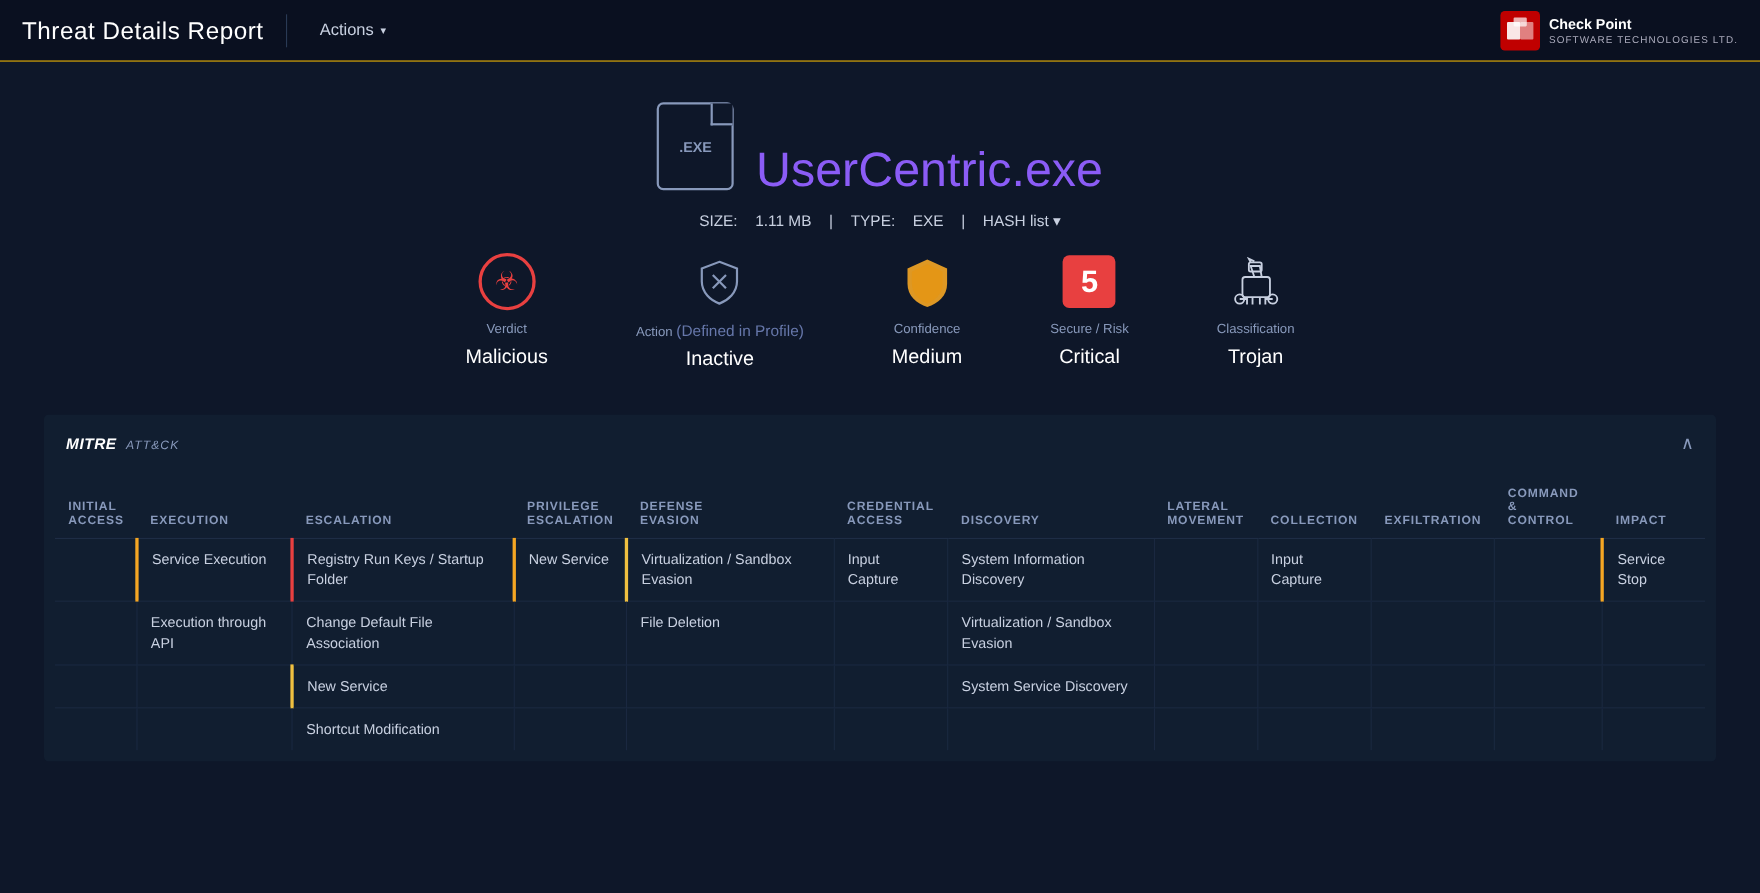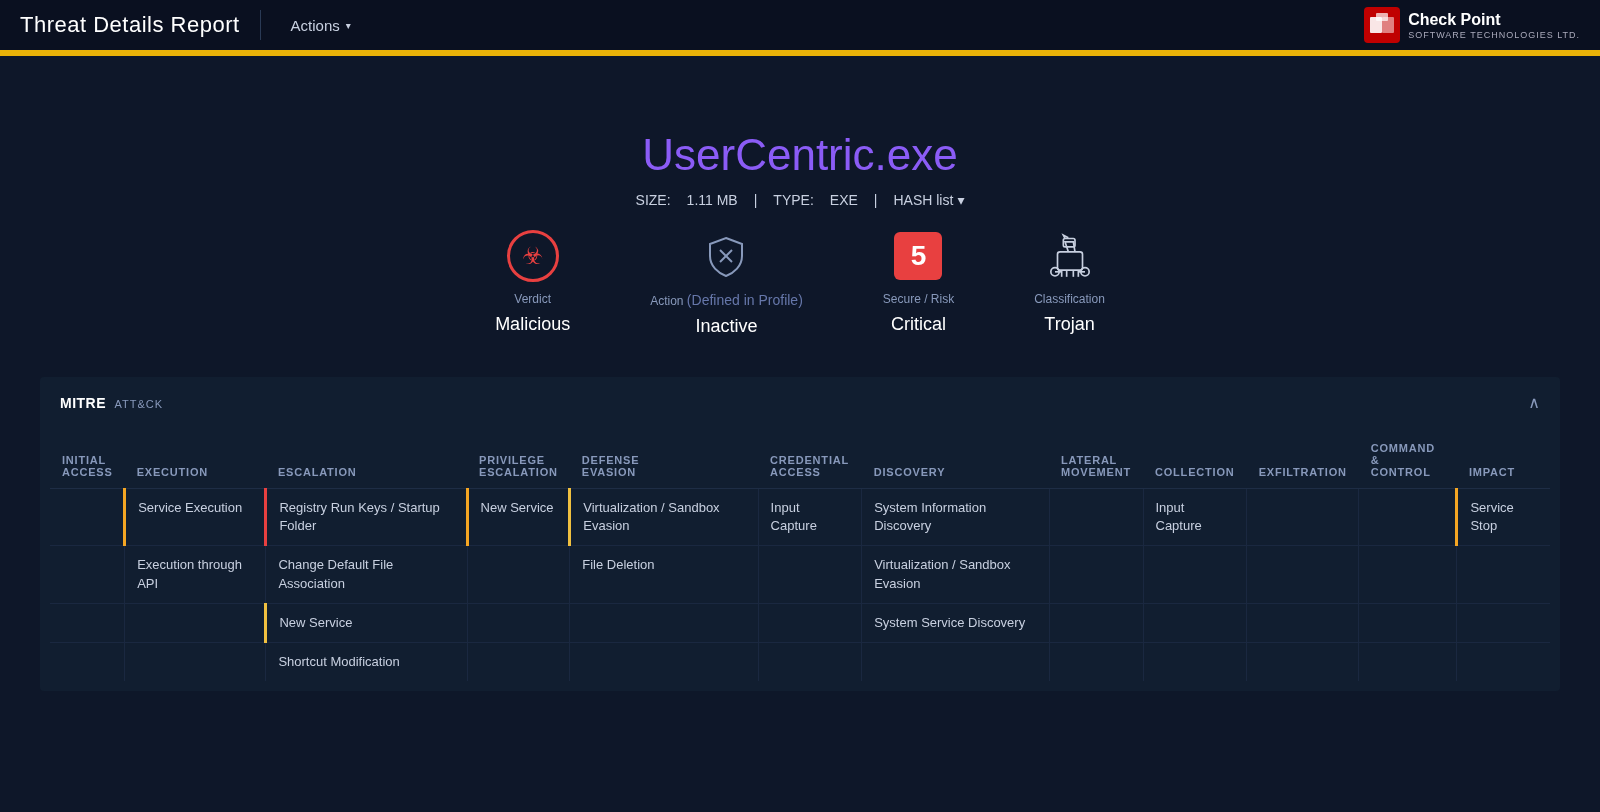--- a/index.html
+++ b/index.html
@@ -11,21 +11,21 @@
       min-height: 812px;
       width: 1600px;
       overflow-x: hidden;
     }
 
     
     .header {
       display: flex;
       align-items: center;
       background-color: #0a1020;
-      border-bottom: 6px solid #eab308;
+      border-bottom: 1px solid #eab308;
       height: 56px;
       padding: 0 20px;
     }
     .header-title {
       font-size: 22px;
       font-weight: 300;
       color: #ffffff;
       letter-spacing: 0.5px;
     }
     .header-divider {
@@ -59,21 +59,21 @@
       border-radius: 4px;
       display: flex;
       align-items: center;
       justify-content: center;
       font-size: 10px;
       color: white;
       font-weight: bold;
     }
     .logo-text {
       color: #ffffff;
-      font-size: 16px;
+      font-size: 13px;
       font-weight: 600;
       line-height: 1.3;
     }
     .logo-sub {
       color: #aab;
       font-size: 9px;
       font-weight: 300;
       letter-spacing: 1px;
     }
 
@@ -250,20 +250,21 @@
       justify-content: space-between;
       align-items: center;
       padding: 16px 20px;
       cursor: pointer;
     }
     .mitre-title {
       font-size: 14px;
       font-weight: 600;
       color: #ffffff;
       letter-spacing: 0.5px;
+      font-style: italic;
     }
     .mitre-title .sub {
       font-size: 11px;
       font-weight: 400;
       color: #8899bb;
       margin-left: 4px;
       letter-spacing: 1px;
     }
     .collapse-btn {
       color: #8899bb;
@@ -339,20 +340,23 @@
       <div class="logo-text">Check Point</div>
       <div class="logo-sub">SOFTWARE TECHNOLOGIES LTD.</div>
     </div>
   </div>
 </div>
 
 <div class="main">
 
   <div class="file-section">
     <div class="file-header">
+      <div class="file-icon">
+        <span>.EXE</span>
+      </div>
       <div class="file-name">UserCentric.exe</div>
     </div>
     <div class="file-meta">
       <span>SIZE:</span>
       <span>1.11 MB</span>
       <span class="meta-sep">|</span>
       <span>TYPE:</span>
       <span>EXE</span>
       <span class="meta-sep">|</span>
       <span class="hash-link">
@@ -384,20 +388,32 @@
             </svg>
           </div>
         </div>
         <div class="summary-label">
           <span>Action</span>
           <span class="sublabel">(Defined in Profile)</span>
         </div>
         <div class="summary-value">Inactive</div>
       </div>
 
+      <div class="summary-item">
+        <div class="summary-icon-wrap">
+          <div class="confidence-icon">
+            <svg width="48" height="48" viewBox="0 0 48 48">
+              <path d="M24 4 L42 12 L42 26 C42 37 34 44 24 47 C14 44 6 37 6 26 L6 12 Z" fill="#f5a623" opacity="0.9"></path>
+              <path d="M24 8 L38 15 L38 26 C38 35 31 41 24 44 C17 41 10 35 10 26 L10 15 Z" fill="#e8950d" opacity="0.6"></path>
+            </svg>
+          </div>
+        </div>
+        <div class="summary-label">Confidence</div>
+        <div class="summary-value">Medium</div>
+      </div>
 
       <div class="summary-item">
         <div class="summary-icon-wrap">
           <div class="risk-icon">
             <span>5</span>
           </div>
         </div>
         <div class="summary-label">Secure / Risk</div>
         <div class="summary-value">Critical</div>
       </div>

